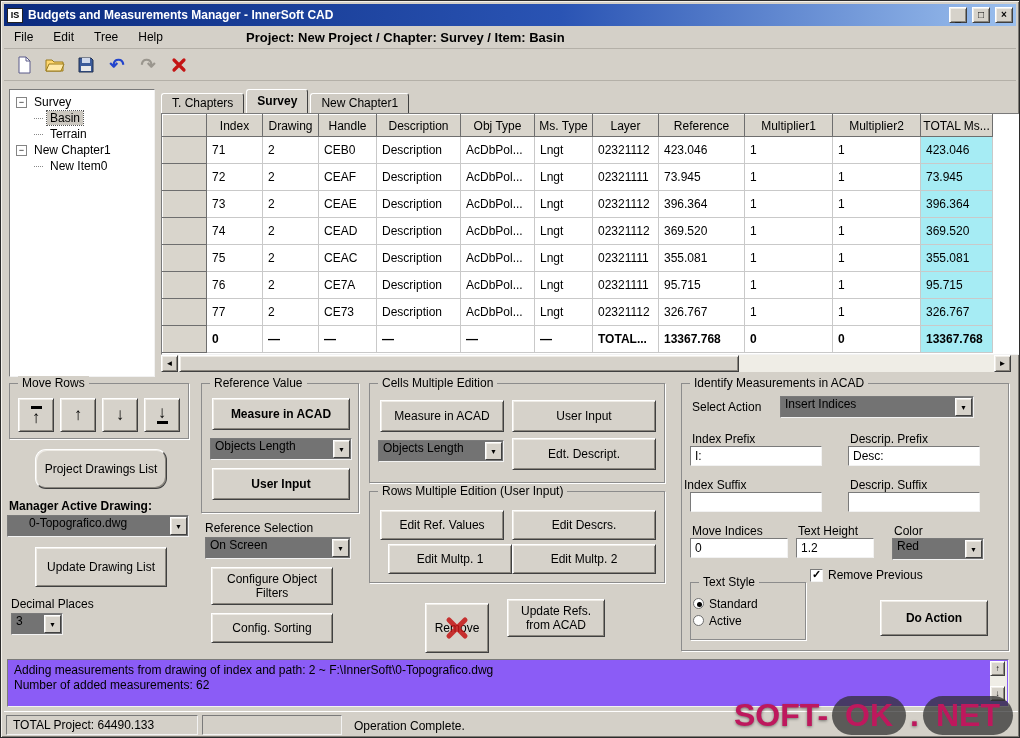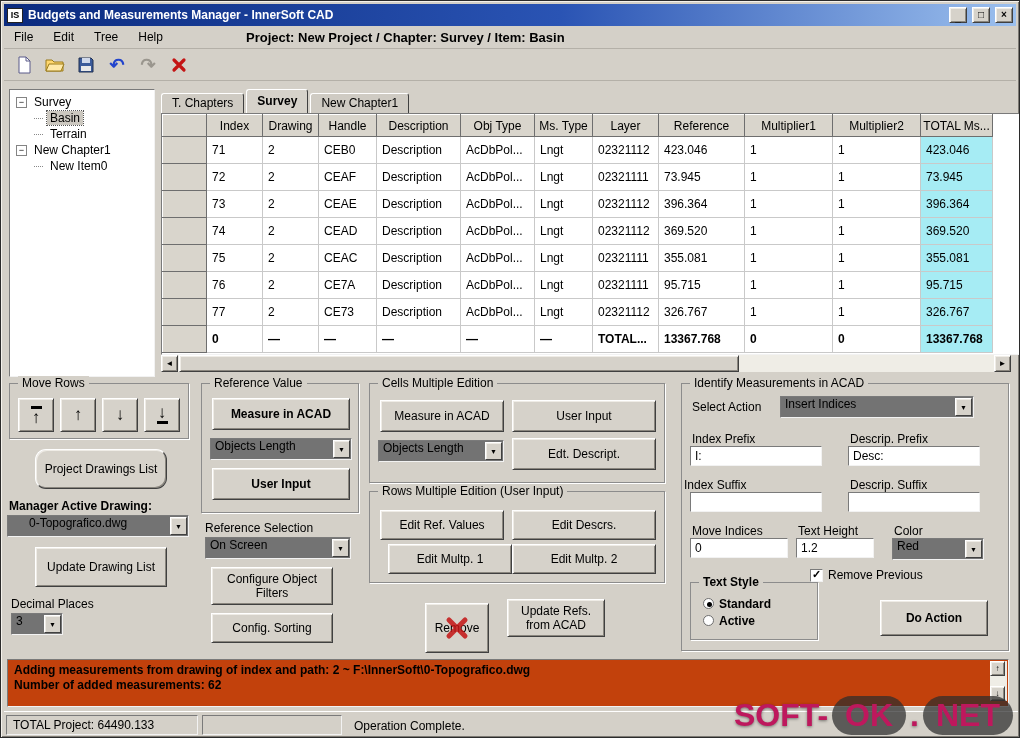--- a/index.html
+++ b/index.html
@@ -84,22 +84,22 @@
   .bar{width:11px;height:3px;background:#000;margin:1px 0;}
   .check-row{position:absolute;display:flex;align-items:center;gap:5px;}
   .checkbox{width:13px;height:13px;background:#fff;border:1px solid;border-color:#7a7a7a #f2f2f2 #f2f2f2 #7a7a7a;
     display:flex;align-items:center;justify-content:center;}
   .check{font-size:11px;font-weight:bold;line-height:1;transform:translateY(-1px);}
   .radio-row{display:flex;align-items:center;gap:5px;height:17px;}
   .radio{width:11px;height:11px;border-radius:50%;background:#fff;border:1px solid #6e6e6e;position:relative;flex:0 0 11px;}
   .radio.on::after{content:"";position:absolute;left:3px;top:3px;width:5px;height:5px;border-radius:50%;background:#000;}
   .remove-x{position:absolute;left:50%;top:50%;transform:translate(-50%,-50%);}
   
-  .log{position:absolute;left:6px;top:658px;width:1002px;height:48px;background:#c2410c;
-    border:1px solid;border-color:#7a7a7a #f2f2f2 #f2f2f2 #7a7a7a;padding:3px 24px 3px 6px;overflow:hidden;font-weight:bold;}
+  .log{position:absolute;left:6px;top:658px;width:1002px;height:48px;background:#8b5cf6;
+    border:1px solid;border-color:#7a7a7a #f2f2f2 #f2f2f2 #7a7a7a;padding:3px 24px 3px 6px;overflow:hidden;}
   .log-line{line-height:15px;white-space:nowrap;}
   .statusbar{position:absolute;left:3px;top:710px;width:1014px;height:25px;border-top:1px solid #fff;}
   .sb-box{position:absolute;top:3px;height:20px;background:#d4d0c8;border:1px solid;
     border-color:#7a7a7a #f2f2f2 #f2f2f2 #7a7a7a;display:flex;align-items:center;padding:0 6px;white-space:nowrap;}
   .sb-msg{position:absolute;left:350px;top:7px;white-space:nowrap;}
   
   .watermark{position:absolute;right:6px;bottom:2px;display:flex;align-items:center;gap:4px;
     font-size:32px;font-weight:bold;color:#be185d;text-shadow:0 1px 3px rgba(0,0,0,.45);z-index:9;}
   .wm-pill{background:rgba(45,45,45,.72);border-radius:22px;padding:1px 13px;text-shadow:none;}
   
@@ -142,21 +142,21 @@
   .fld-indexsuffix{left:8px;top:108px;width:132px;height:20px;}
   .lbl-descripsuffix{left:168px;top:94px;}
   .fld-descripsuffix{left:166px;top:108px;width:132px;height:20px;}
   .lbl-moveindices{left:10px;top:140px;}
   .fld-moveindices{left:8px;top:154px;width:98px;height:20px;}
   .lbl-textheight{left:116px;top:140px;}
   .fld-textheight{left:114px;top:154px;width:78px;height:20px;}
   .lbl-color{left:212px;top:140px;}
   .combo-color{left:210px;top:154px;width:92px;}
   .check-removeprev{left:128px;top:184px;}
-  .g-textstyle{left:8px;top:198px;width:128px;height:58px;padding:12px 0 0 12px;font-weight:bold;}
+  .g-textstyle{left:8px;top:198px;width:116px;height:58px;padding:12px 0 0 2px;}
   .btn-doaction{left:198px;top:216px;width:108px;height:36px;font-weight:bold;}
   .tbl-vscroll{height:240px;}
   .tbl-vscroll .thumb{height:172px;}
   .log-vscroll{position:absolute;right:1px;top:1px;width:17px;height:40px;background:#efede6;}
   .log-vscroll .up{top:0;left:0;width:15px;height:15px;}
   .log-vscroll .down{bottom:0;left:0;width:15px;height:15px;}
 </style>
 </head>
 <body>
 

